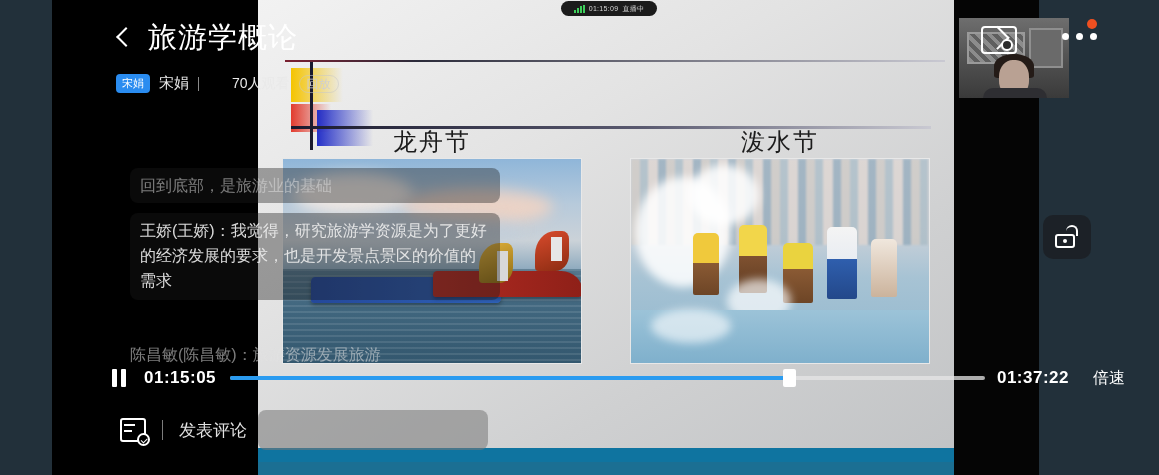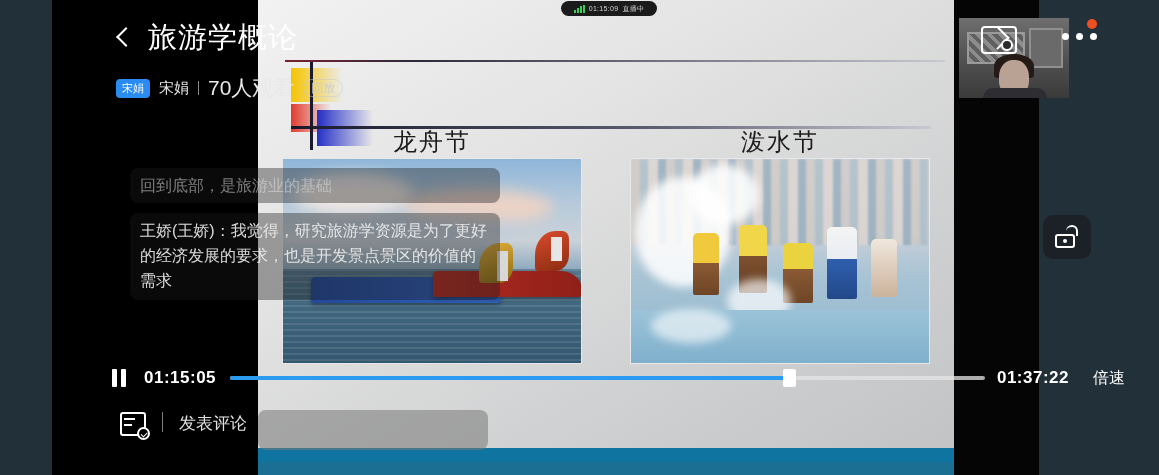--- a/index.html
+++ b/index.html
@@ -95,21 +95,21 @@
   #back-arrow { width:22px; height:22px; position:relative; cursor:pointer; }
   #back-arrow:before { content:""; position:absolute; left:7px; top:3px; width:12px; height:12px;
       border-left:2.6px solid #fff; border-bottom:2.6px solid #fff; transform:rotate(45deg); }
   #course-title { font-size:29px; color:#fff; letter-spacing:1px; }
 
   .hdr-row2 { display:flex; align-items:center; gap:9px; padding-left:116px; margin-top:16px; }
   #avatar-badge { background:#2a8cf0; color:#fff; font-size:11px; border-radius:4px;
       padding:4px 6px; line-height:1; }
   #teacher-name { font-size:15px; color:#e9e9e9; }
   .divider-v { width:1px; height:14px; background:#8a8a8a; }
-  #viewer-count { font-size:21px; color:#e9e9e9; }
+  #viewer-count { font-size:14px; color:#e9e9e9;margin-left:24px; }
   #replay-badge { font-size:12px; color:#cfcfcf; border:1px solid rgba(200,200,200,.55);
       border-radius:9px; padding:2px 7px; line-height:1; }
 
   
   #chat { position:absolute; left:130px; top:168px; width:370px; z-index:35; }
   .chat-bubble { border-radius:8px; padding:6px 10px; margin-bottom:10px;
       background:rgba(25,25,25,.38); }
   .chat-faded { color:rgba(225,225,225,.52); font-size:16px; line-height:1.45; }
   .chat-main  { color:rgba(236,236,236,.92); font-size:16px; line-height:1.55; }
 
@@ -173,21 +173,21 @@
   #progress-track { position:relative; margin-left:14px; flex:1; height:4px;
       background:rgba(230,230,230,.75); border-radius:2px; cursor:pointer; }
   #progress-fill { position:absolute; left:0; top:0; height:4px; background:#2a9bf0; border-radius:2px; }
   #progress-thumb { position:absolute; top:-7px; width:13px; height:18px; background:#fff;
       border-radius:2px; transform:translateX(-6px); cursor:pointer; }
   #time-total { margin-left:12px; font-size:17px; color:#fff; font-weight:bold; letter-spacing:.5px; }
   #speed-btn { margin-left:24px; margin-right:34px; font-size:16px; color:#fff; cursor:pointer; }
 
   
   #comment-bar { position:absolute; left:0; top:412px; width:520px; height:36px;
-      display:flex; z-index:55; }
+      display:flex; align-items:center; z-index:55; }
   #comment-icon { margin-left:120px; width:26px; height:24px; position:relative; cursor:pointer; }
   #comment-icon .sheet { position:absolute; inset:0; border:2.2px solid #fff; border-radius:3px; }
   #comment-icon .l1 { position:absolute; left:4px; top:6px; width:11px; height:2px; background:#fff; }
   #comment-icon .l2 { position:absolute; left:4px; top:12px; width:8px; height:2px; background:#fff; }
   #comment-icon .chk { position:absolute; right:-4px; bottom:-4px; width:13px; height:13px;
       border:2.2px solid #fff; border-radius:50%; background:#000; }
   #comment-icon .chk:after { content:""; position:absolute; left:2px; top:3px; width:5px; height:2.5px;
       border-left:1.8px solid #fff; border-bottom:1.8px solid #fff; transform:rotate(-45deg); }
   .divider-v2 { width:1px; height:20px; background:#7c7c7c; margin-left:16px; }
   #comment-placeholder { margin-left:16px; font-size:17px; color:#e2e2e2; }
@@ -291,20 +291,21 @@
       <div class="divider-v"></div>
       <div id="viewer-count">70人观看</div>
       <div id="replay-badge">回放</div>
     </div>
   </div>
 
   <div id="chat">
     <div class="chat-bubble chat-faded">回到底部，是旅游业的基础</div>
     <div class="chat-bubble chat-main">王娇(王娇)：我觉得，研究旅游学资源是为了更好的经济发展的要求，也是开发景点景区的价值的需求</div>
   </div>
+  <div id="chat-tail">陈昌敏(陈昌敏)：旅游资源发展旅游</div>
 
 
   <div id="pip">
     <div class="pip-scene"></div>
     <div class="pip-shelf"></div>
     <div class="pip-shelf2"></div>
     <div class="pip-hair"></div>
     <div class="pip-face"></div>
     <div class="pip-body"></div>
     <div id="pip-expand-icon"></div>

